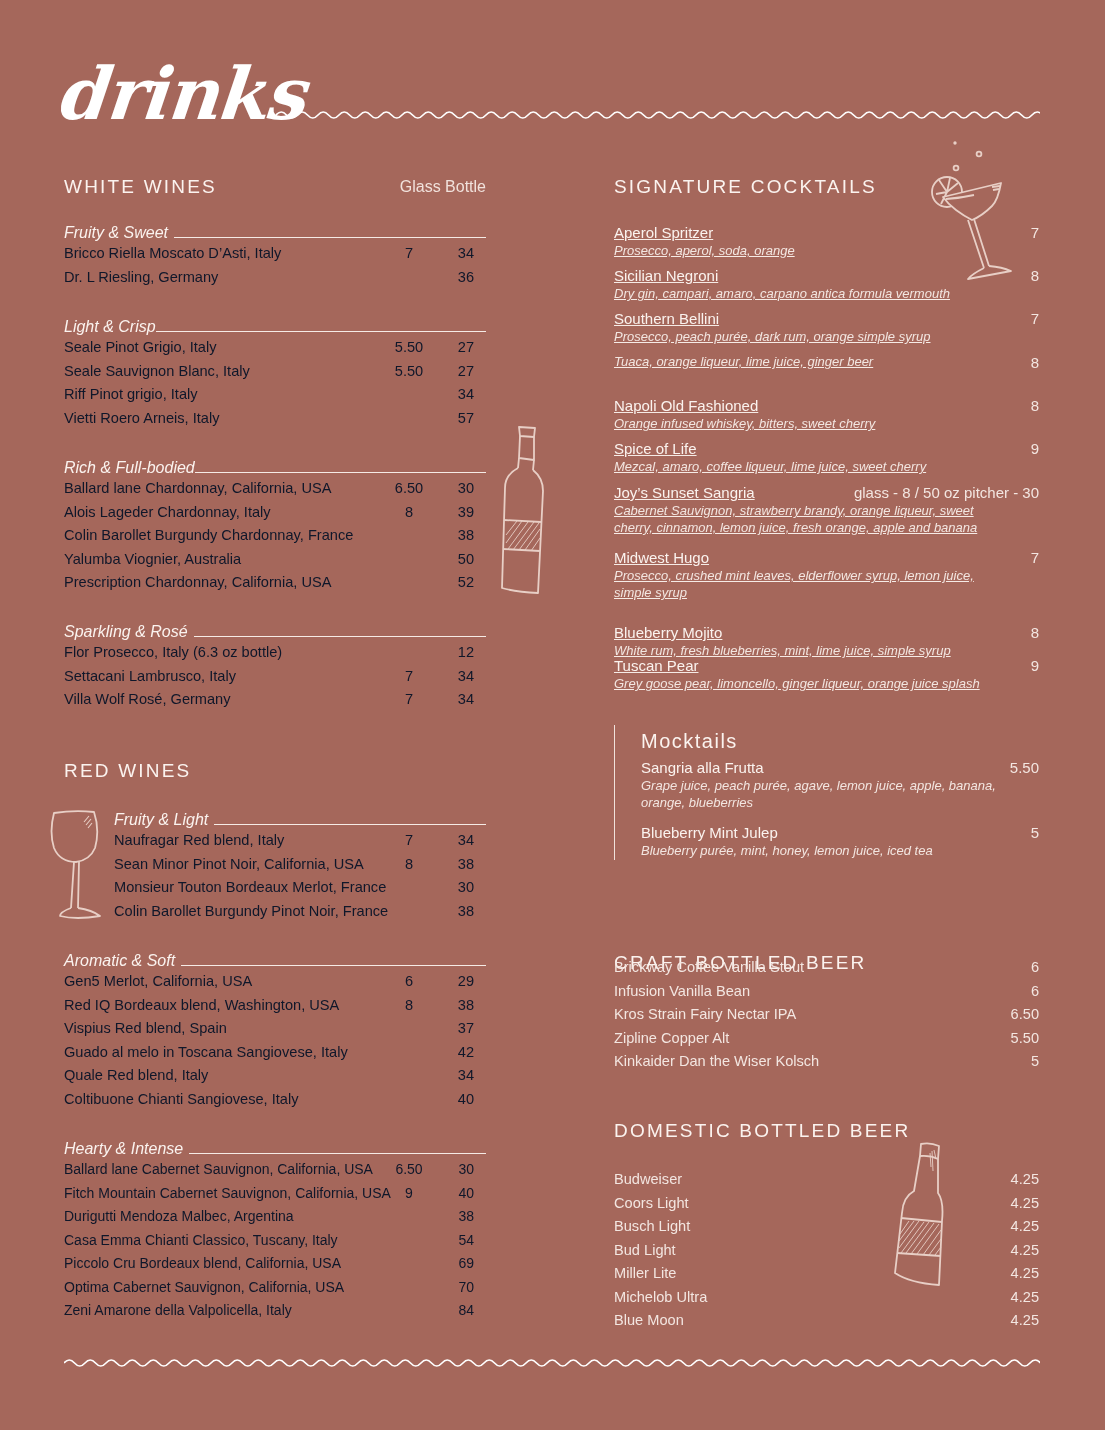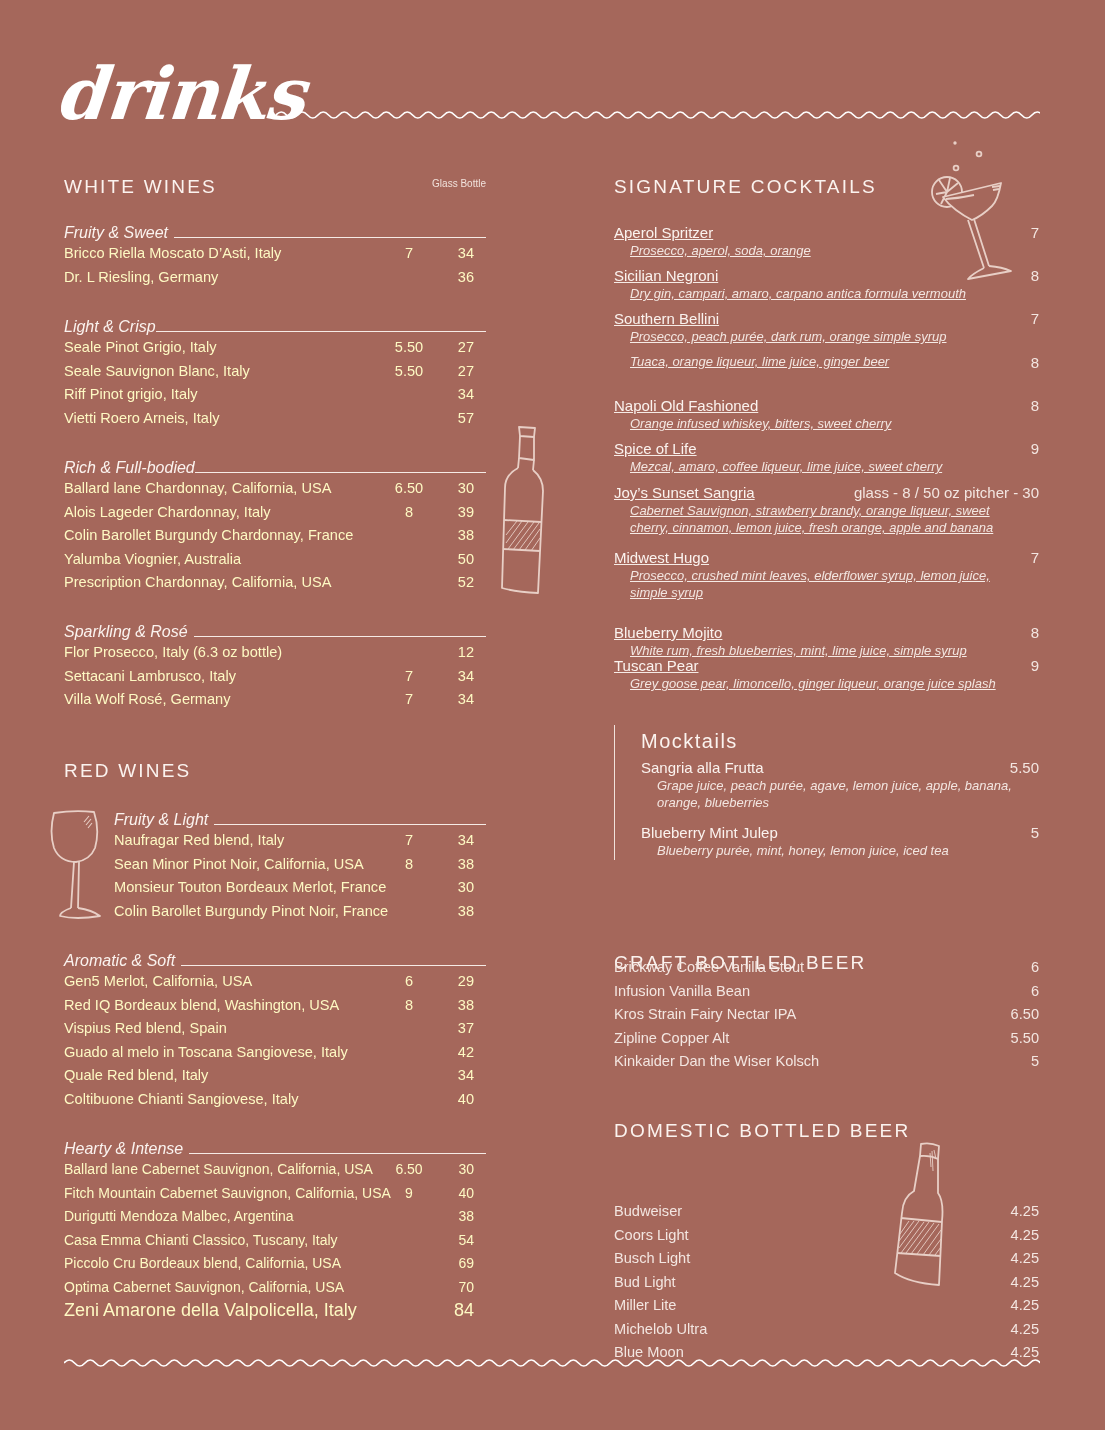--- a/index.html
+++ b/index.html
@@ -31,52 +31,52 @@
   .col-right { position: absolute; left: 614px; top: 170px; width: 425px; }
 
   .section-title {
     font-size: 19px; letter-spacing: 2.2px; font-weight: normal;
     color: #fbf3ef; text-transform: uppercase;
   }
   .ww-head { position: absolute; left: 0; top: 6px; width: 422px; height: 24px; }
   .ww-head .section-title { position: absolute; left: 0; top: 0; }
   .glass-bottle-label {
     position: absolute; right: 0; top: 2px;
-    font-size: 10px; color: #f1e2dc;
+    font-size: 16px; color: #f1e2dc;
   }
 
   .cat {
     position: absolute; left: 0; width: 422px;
   }
   .cat-head {
     display: flex; align-items: flex-end; height: 22px;
   }
   .cat-title {
     font-style: italic; font-size: 16px; color: #fbf3ef; white-space: nowrap;
     padding-right: 6px;
   }
   .cat-rule {
     flex: 1; border-bottom: 1.3px solid #f6ebe6; margin-bottom: 4px;
   }
   .wine-row {
-    position: relative; height: 23.5px; font-size: 14.6px; color: #fef9c3;
+    position: relative; height: 23.5px; font-size: 14.6px; color: #0f172a;
     line-height: 23.5px; white-space: nowrap;
   }
   .wine-row .name { position: absolute; left: 0; top: 0; }
   .wine-row .glass { position: absolute; right: 57px; width: 40px; text-align: center; top: 0; }
   .wine-row .bottle { position: absolute; right: 12px; width: 30px; text-align: right; top: 0; }
 
   .red-cat-offset { left: 50px; width: 372px; }
   .red-cat-offset .wine-row { }
 
   
   .ck-item { position: absolute; left: 0; width: 425px; text-decoration: underline; }
   .ck-name { font-size: 15px; color: #fbf3ef; line-height: 19px; white-space: nowrap; }
   .ck-price { position: absolute; right: 0; top: 0; font-size: 15px; line-height: 19px; color: #f3e6e1; white-space: nowrap; }
-  .ck-desc { font-style: italic; font-size: 13px; line-height: 17px; color: #f3e6e1; width: 385px; margin-left: 16px; }
+  .ck-desc { font-style: italic; font-size: 13px; line-height: 17px; color: #f3e6e1; width: 385px; }
 
   .mock-wrap { position: absolute; left: 0; top: 555px; width: 425px; height: 135px; }
   .mock-bar { position: absolute; left: 0; top: 0; width: 1.3px; height: 135px; background: #f1e2dc; }
   .mock-title { position: absolute; left: 27px; top: 5px; font-size: 20px; letter-spacing: 1.5px; color: #fbf3ef; }
   .mock-item { position: absolute; left: 27px; width: 398px; }
 
   .beer-row { position: relative; height: 23.5px; line-height: 23.5px; font-size: 14.6px; color: #f3e6e1; white-space: nowrap; }
   .beer-row .price { position: absolute; right: 0; top: 0; }
 
   .icon-svg { position: absolute; }
@@ -290,21 +290,21 @@
     <div class="wine-row" style="font-size:14px">
         <span class="name">Piccolo Cru Bordeaux blend, California, USA</span>
         <span class="glass"></span>
         <span class="bottle">69</span>
       </div>
     <div class="wine-row" style="font-size:14px">
         <span class="name">Optima Cabernet Sauvignon, California, USA</span>
         <span class="glass"></span>
         <span class="bottle">70</span>
       </div>
-    <div class="wine-row" style="font-size:18px">
+    <div class="wine-row" style="font-size:14px">
         <span class="name">Zeni Amarone della Valpolicella, Italy</span>
         <span class="glass"></span>
         <span class="bottle">84</span>
       </div>
   </div>
 </div>
 
 <div class="icon-svg" style="left:500px; top:423px;">
   <svg width="50" height="172" viewBox="0 0 50 172" fill="none" stroke="#e8cfc6" stroke-width="1.8" stroke-linejoin="round">
     <path d="M19 4 L35 5 L34 14 L20 13 Z"></path>
@@ -398,21 +398,21 @@
   <div class="section-title abs" style="left:0; top:782px;">CRAFT BOTTLED BEER</div>
   <div class="abs" style="left:0; top:786px; width:425px;">
     <div class="beer-row"><span>Brickway Coffee Vanilla Stout</span><span class="price">6</span></div>
     <div class="beer-row"><span>Infusion Vanilla Bean</span><span class="price">6</span></div>
     <div class="beer-row"><span>Kros Strain Fairy Nectar IPA</span><span class="price">6.50</span></div>
     <div class="beer-row"><span>Zipline Copper Alt</span><span class="price">5.50</span></div>
     <div class="beer-row"><span>Kinkaider Dan the Wiser Kolsch</span><span class="price">5</span></div>
   </div>
 
   <div class="section-title abs" style="left:0; top:950px;">DOMESTIC BOTTLED BEER</div>
-  <div class="abs" style="left:0; top:998px; width:425px;margin-top:32px;">
+  <div class="abs" style="left:0; top:998px; width:425px;">
     <div class="beer-row"><span>Budweiser</span><span class="price">4.25</span></div>
     <div class="beer-row"><span>Coors Light</span><span class="price">4.25</span></div>
     <div class="beer-row"><span>Busch Light</span><span class="price">4.25</span></div>
     <div class="beer-row"><span>Bud Light</span><span class="price">4.25</span></div>
     <div class="beer-row"><span>Miller Lite</span><span class="price">4.25</span></div>
     <div class="beer-row"><span>Michelob Ultra</span><span class="price">4.25</span></div>
     <div class="beer-row"><span>Blue Moon</span><span class="price">4.25</span></div>
   </div>
 </div>
 

